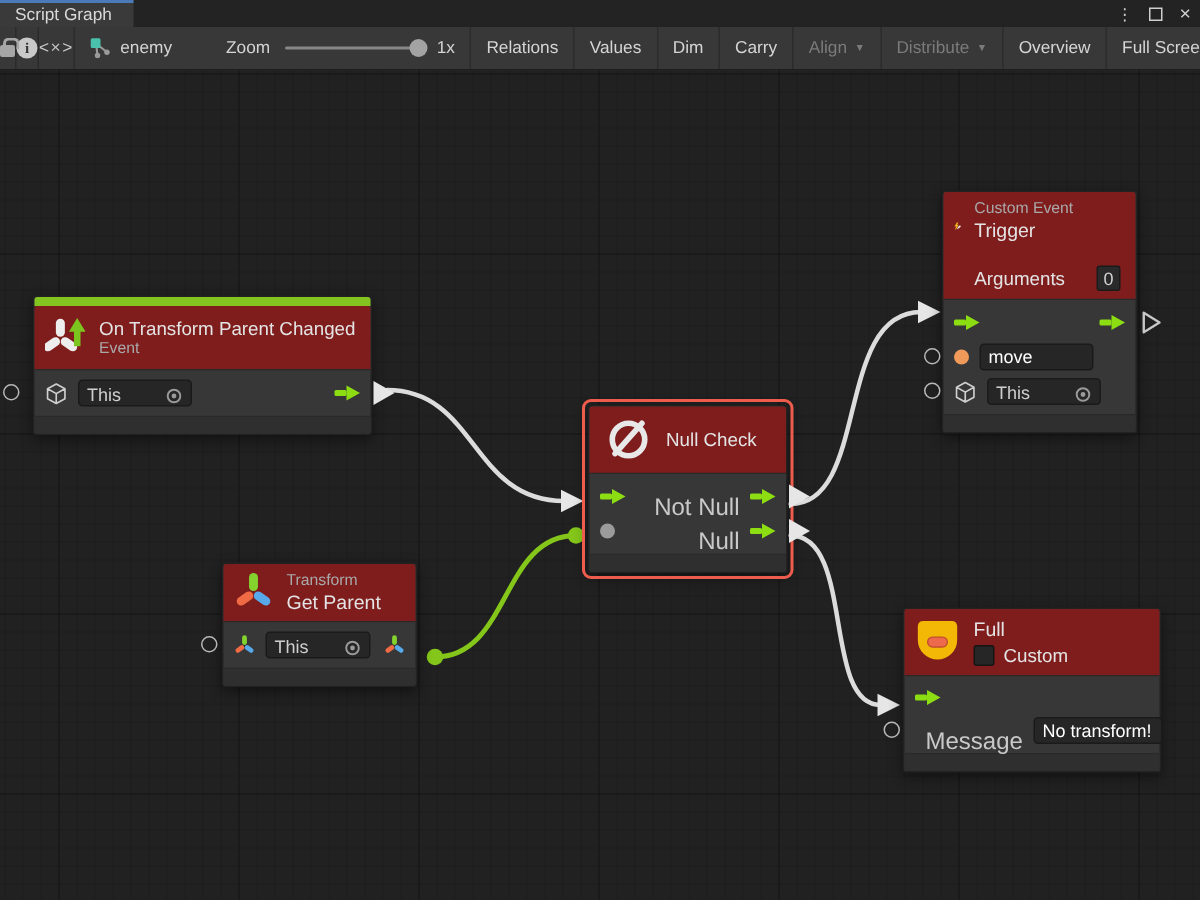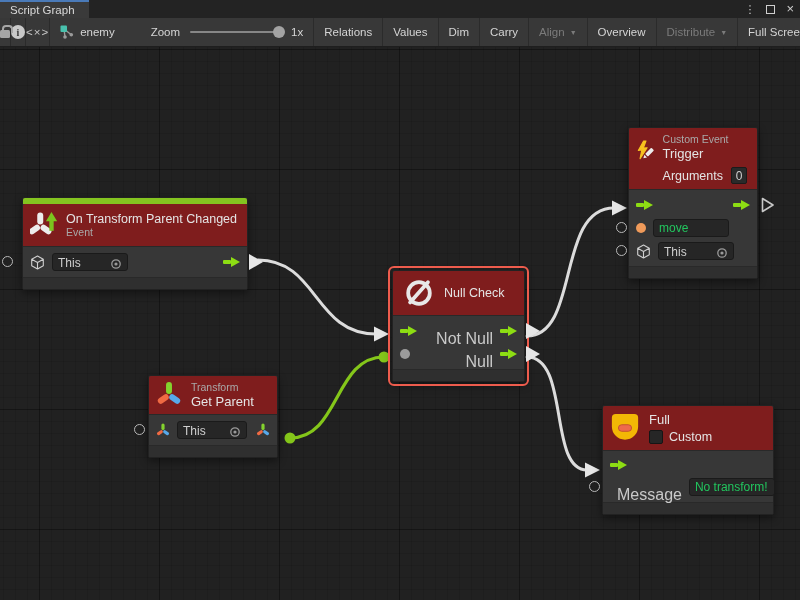--- a/index.html
+++ b/index.html
@@ -61,21 +61,21 @@
   .nrow { display:flex; align-items:center; gap:7px; height:20px; position:relative; }
   .ntitle { font-size:12.5px; color:#e4e4e4; white-space:nowrap; }
   .ncat { font-size:10.5px; color:#a9a9a9; white-space:nowrap; }
   .greenbar { height:6px; border-radius:2px 2px 0 0; background:#84c420; }
   .plabel { font-size:16px; color:#c9c9c9; white-space:nowrap;margin-top:16px; }
 
   .field { background:#262626; border:1px solid #1a1a1a; border-radius:3px; height:18px;
     display:flex; align-items:flex-end; padding:0 5px; color:#cfcfcf; font-size:12px; gap:16px; }
   .field .tgt { margin-left:auto; }
   input.tfield { background:#262626; border:1px solid #1a1a1a; border-radius:3px; height:18px;
-    color:#22c55e; font-size:12px; padding:0 5px; font-family:"Liberation Sans",sans-serif; outline:none; }
+    color:#ffffff; font-size:12px; padding:0 5px; font-family:"Liberation Sans",sans-serif; outline:none; }
   .vbox { min-width:16px; height:17px; background:#2a2a2a; border:1px solid #1b1b1b; border-radius:2px;
     color:#d0d0d0; display:inline-flex; align-items:center; justify-content:center; font-size:12px; padding:0 3px; }
   .cbx { width:14px; height:14px; background:#262626; border:1px solid #151515; border-radius:2px; }
 
   .garrow { display:inline-flex; align-items:center; }
   .garrow .stem { width:8px; height:4px; background:#8ddd13; border-radius:1px; }
   .garrow .head { width:0; height:0; border-left:9px solid #8ddd13;
     border-top:5.5px solid transparent; border-bottom:5.5px solid transparent; }
   .dot { width:10px; height:10px; border-radius:50%; }
   .dot.orange { background:#ef9a5a; } .dot.gray { background:#9b9b9b; }
@@ -143,25 +143,25 @@
   </div>
   <div class="tb-right">
     <div class="tbtn">Relations</div>
     <div class="tbtn">Values</div>
     <div class="tbtn">Dim</div>
     <div class="tbtn">Carry</div>
     <div class="tbtn disabled">
       <span>Align</span>
       <span class="caret">▼</span>
     </div>
-    <div class="tbtn">Overview</div>
     <div class="tbtn disabled">
       <span>Distribute</span>
       <span class="caret">▼</span>
     </div>
+    <div class="tbtn">Overview</div>
     <div class="tbtn">Full Screen</div>
   </div>
 </div>
 
 <div class="canvas">
 
   <svg class="wires">
 
     <path d="M258,213 C318,213 314,287 376,287" fill="none" stroke="#dcdcdc" stroke-width="3" stroke-linecap="round"></path>
     <polygon points="374,279.5 389,287 374,294.5" fill="#e6e6e6"></polygon>
@@ -219,21 +219,21 @@
       <svg width="28" height="36" viewBox="0 0 30 36">
         <polygon points="13,1 4,17 10,16 7,31 19,12.5 12.5,13 17,1" fill="#f7c11e" stroke="#f7c11e" stroke-width="2" stroke-linejoin="round"></polygon>
         <g transform="rotate(45 20 23)">
           <rect x="16.8" y="11" width="6.6" height="15" rx="1.6" fill="#ececec"></rect>
           <polygon points="16.8,28 23.4,28 20.1,33.5" fill="#ececec"></polygon>
         </g>
       </svg>
       <div>
         <div class="ncat">Custom Event</div>
         <div class="ntitle" style="font-size:13px; margin-top:1px;">Trigger</div>
-        <div style="display:flex; align-items:center; gap:8px; margin-top:6px;">
+        <div style="display:flex; align-items:center; gap:21px; margin-top:16px;">
           <span class="ntitle">Arguments</span>
           <span class="vbox">0</span>
         </div>
       </div>
     </div>
     <div class="nbody">
       <div class="nrow">
         <span class="garrow">
             <span class="stem"></span>
             <span class="head"></span>

